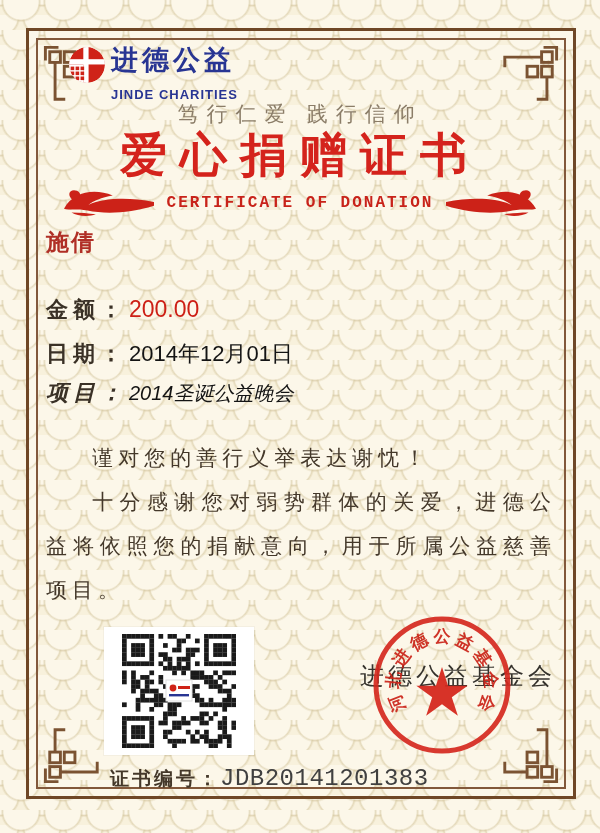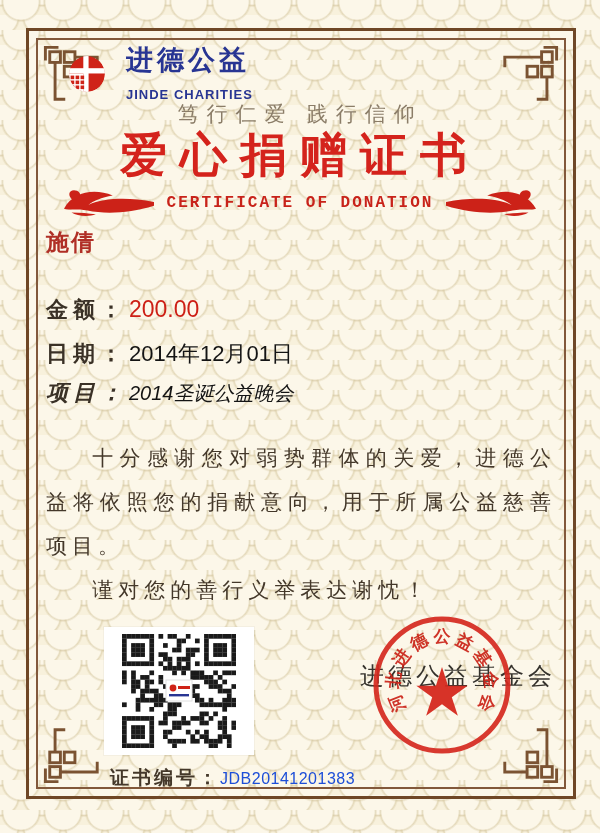--- a/index.html
+++ b/index.html
@@ -16,21 +16,21 @@
   
   .frame-outer{position:absolute;left:26px;right:24px;top:28px;bottom:34px;border:3px solid #6f4726;}
   .frame-inner{position:absolute;left:36px;right:34px;top:38px;bottom:44px;border:2px solid #82583a;}
   
   .corner{position:absolute;width:62px;height:62px;}
   .corner.tl{left:42px;top:44px;}
   .corner.tr{right:40px;top:44px;transform:rotate(90deg);}
   .corner.br{right:40px;bottom:48px;transform:rotate(180deg);}
   .corner.bl{left:42px;bottom:48px;transform:rotate(270deg);}
   
-  .logo{position:absolute;left:68px;top:46px;display:flex;align-items:center;gap:20px;}
+  .logo{position:absolute;left:68px;top:46px;display:flex;align-items:flex-start;gap:5px;}
   .logo-cn{font-size:27px;font-weight:bold;color:#283593;letter-spacing:4px;line-height:28px;font-family:"Liberation Serif",serif;}
   .logo-en{font-size:13px;font-weight:bold;color:#283593;letter-spacing:1px;font-family:"Liberation Sans",sans-serif;margin-top:13px;}
   
   .tagline{position:absolute;left:0;right:0;top:100px;text-align:center;font-size:21px;color:#8b7d68;letter-spacing:8px;font-weight:500;}
   .title{position:absolute;left:0;right:0;top:124px;margin:0;text-align:center;font-size:47px;font-weight:600;color:#d4231c;letter-spacing:13px;}
   .subtitle-row{position:absolute;left:0;right:0;top:188px;display:flex;justify-content:center;align-items:center;gap:10px;}
   .subtitle{font-family:"Liberation Mono",monospace;font-weight:bold;font-size:16px;color:#c8231a;letter-spacing:2px;white-space:nowrap;}
   .flourish{width:96px;height:30px;flex:0 0 auto;}
   
   .donor{position:absolute;left:46px;top:227px;font-family:"Liberation Sans",sans-serif;font-weight:bold;font-size:23px;color:#b02f26;letter-spacing:2px;}
@@ -47,21 +47,21 @@
   .bodytext p{margin:0;font-size:21px;line-height:44px;color:#44382a;letter-spacing:5px;text-indent:2.2em;text-align:justify;font-weight:500;}
   
   .qr{position:absolute;left:104px;top:627px;width:150px;height:128px;background:#ffffff;box-shadow:0 0 0 1px rgba(0,0,0,0.03);}
   .qr svg{position:absolute;left:18px;top:7px;}
   
   .signature{position:absolute;right:44px;top:660px;font-size:24px;letter-spacing:4px;color:#35322c;white-space:nowrap;}
   .seal{position:absolute;left:367px;top:610px;width:150px;height:150px;}
   
   .certno{position:absolute;left:110px;top:765px;white-space:nowrap;}
   .certno .label{font-size:19px;font-weight:bold;color:#44382a;letter-spacing:3px;}
-  .certno .value{font-family:Liberation Sans, sans-serif;font-size:16px;color:#1d4ed8;letter-spacing:0.5px;}
+  .certno .value{font-family:Liberation Mono, monospace;font-size:24px;color:#404040;letter-spacing:0.5px;}
 </style>
 </head>
 <body>
 
 <div class="page">
 
   <div class="frame-outer"></div>
   <div class="frame-inner"></div>
 
   <svg class="corner tl" viewBox="0 0 64 64">
@@ -161,22 +161,22 @@
     <span class="label">金额：</span><span class="value">200.00</span>
   </div>
   <div class="field date">
     <span class="label">日期：</span><span class="value">2014年12月01日</span>
   </div>
   <div class="field project">
     <span class="label">项目：</span><span class="value">2014圣诞公益晚会</span>
   </div>
 
   <div class="bodytext">
+    <p>谨对您的善行义举表达谢忱！</p>
     <p>十分感谢您对弱势群体的关爱，进德公益将依照您的捐献意向，用于所属公益慈善项目。</p>
-    <p>谨对您的善行义举表达谢忱！</p>
   </div>
 
   <div class="qr">
     <svg id="qr-svg" width="114" height="114" viewBox="0 0 114 114">
         <g fill="#1a1a1a">
           <rect x="0.00" y="0.00" width="4.71" height="4.71"></rect>
           <rect x="4.56" y="0.00" width="4.71" height="4.71"></rect>
           <rect x="9.12" y="0.00" width="4.71" height="4.71"></rect>
           <rect x="13.68" y="0.00" width="4.71" height="4.71"></rect>
           <rect x="18.24" y="0.00" width="4.71" height="4.71"></rect>

